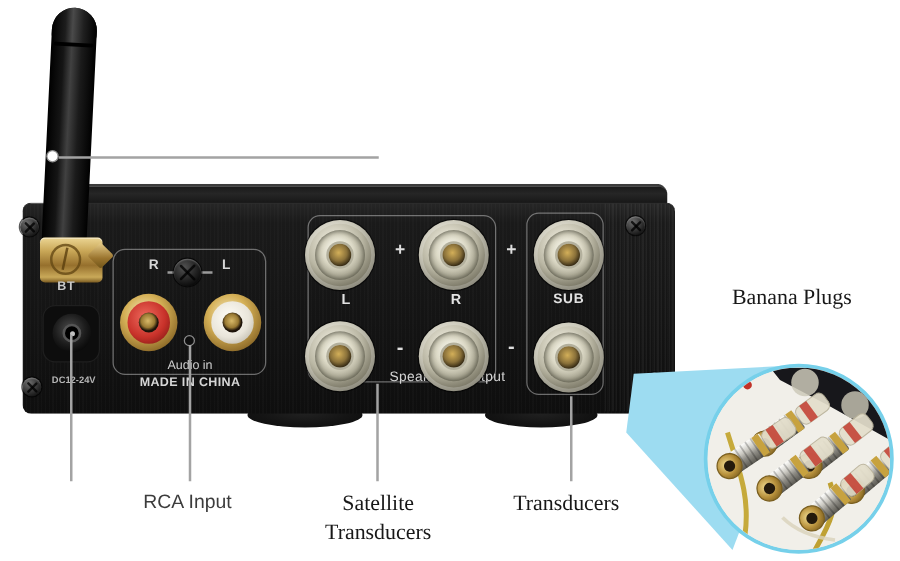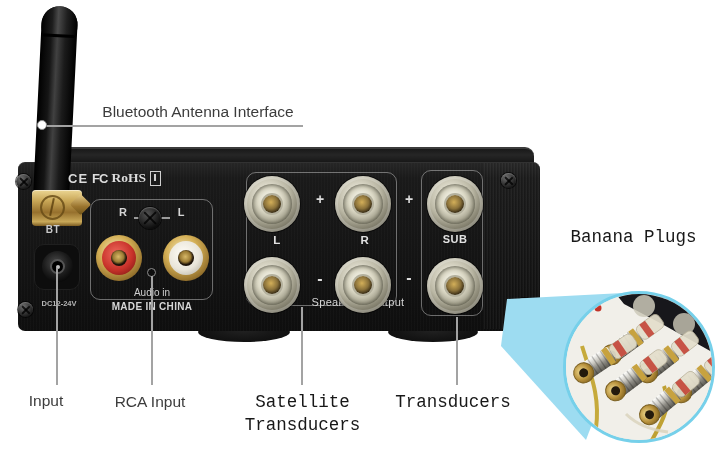--- a/index.html
+++ b/index.html
@@ -96,21 +96,21 @@
   .postlbl{position:absolute;text-align:center;color:#e2e2e2;font-weight:bold;font-size:11.5px;letter-spacing:.5px;}
   .spk-out{position:absolute;left:277px;top:296px;width:162px;text-align:center;
         color:#d4d4d4;font-size:11px;word-spacing:14px;letter-spacing:.3px;}
 
   
   .vline{position:absolute;width:1.5px;background:#a3a3a3;}
   .hline{position:absolute;height:1.5px;background:#a3a3a3;}
   .marker{position:absolute;left:37px;top:120px;width:10px;height:10px;border-radius:50%;
         background:#fff;border:1.5px solid #8f8f8f;box-sizing:border-box;}
   .lbl-sans{position:absolute;color:#3c3c3c;font-size:15.5px;text-align:center;line-height:21px;}
-  .lbl-serif{position:absolute;color:#181818;font-family:Liberation Mono, monospace;
+  .lbl-serif{position:absolute;color:#181818;font-family:Liberation Serif, serif;
         font-size:17.5px;text-align:center;line-height:22.5px;}
 
   
   .beam{position:absolute;left:0;top:0;}
   .inset{position:absolute;left:563px;top:291px;width:146px;height:146px;border-radius:50%;
         border:3px solid #76d0ea;overflow:hidden;background:#f1efe9;}
 </style>
 </head>
 <body>
 
@@ -127,26 +127,20 @@
   <div class="screw" style="left:18px;top:302px;"></div>
   <div class="screw" style="left:501px;top:173px;"></div>
   <div class="screw" style="left:516px;top:298px;"></div>
 
   <div class="antenna-rod"></div>
   <div class="bt-connector">
     <div class="bt-slot"></div>
   </div>
   <div class="bt-diamond"></div>
 
-  <div class="cert">
-    <span class="ce">CE</span>
-    <span class="fcc">FC</span>
-    <span class="rohs">RoHS</span>
-    <span class="weee"></span>
-  </div>
 
   <div class="dtext" style="left:40px;top:224px;width:26px;font-size:10px;font-weight:bold;letter-spacing:.5px;color:#c9c9c9;">BT</div>
 
   <div class="dc-jack">
     <div class="dc-ring"></div>
     <div class="dc-hole"></div>
     <div class="dc-pin"></div>
   </div>
   <div class="dtext" style="left:32px;top:299px;width:54px;font-size:7.5px;font-weight:bold;color:#b5b5b5;">DC12-24V</div>
 
@@ -227,24 +221,22 @@
       <path d="M60,120 C70,130 85,136 102,138" stroke="#d9d2ba" stroke-width="3" fill="none" opacity="0.8"></path>
       <use href="#plug" transform="translate(44,62) rotate(-36)"></use>
       <use href="#plug" transform="translate(80,80) rotate(-38)"></use>
       <use href="#plug" transform="translate(114,100) rotate(-40)"></use>
       <use href="#plug" transform="translate(16,80) rotate(-34)"></use>
       <use href="#plug" transform="translate(48,98) rotate(-37)"></use>
       <use href="#plug" transform="translate(82,122) rotate(-40)"></use>
     </svg>
   </div>
 
-  <div class="lbl-sans" style="left:88px;top:101px;width:220px;">Bluetooth Antenna Interface</div>
 
   <div class="lbl-sans" style="left:0px;top:390px;width:92px;">
-    <div>Input</div>
   </div>
 
   <div class="lbl-sans" style="left:95px;top:391px;width:110px;">RCA Input</div>
 
   <div class="lbl-serif" style="left:230px;top:391px;width:145px;">
     <div>Satellite</div>
     <div>Transducers</div>
   </div>
 
   <div class="lbl-serif" style="left:380px;top:391px;width:146px;">

